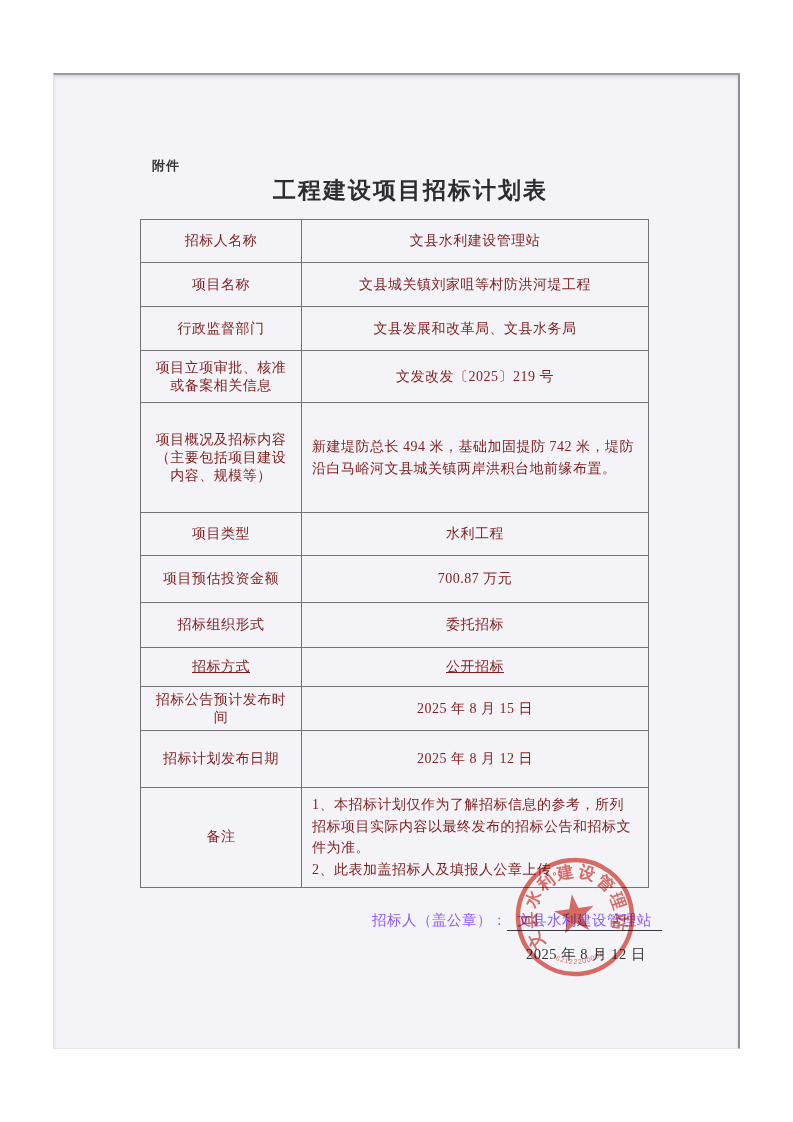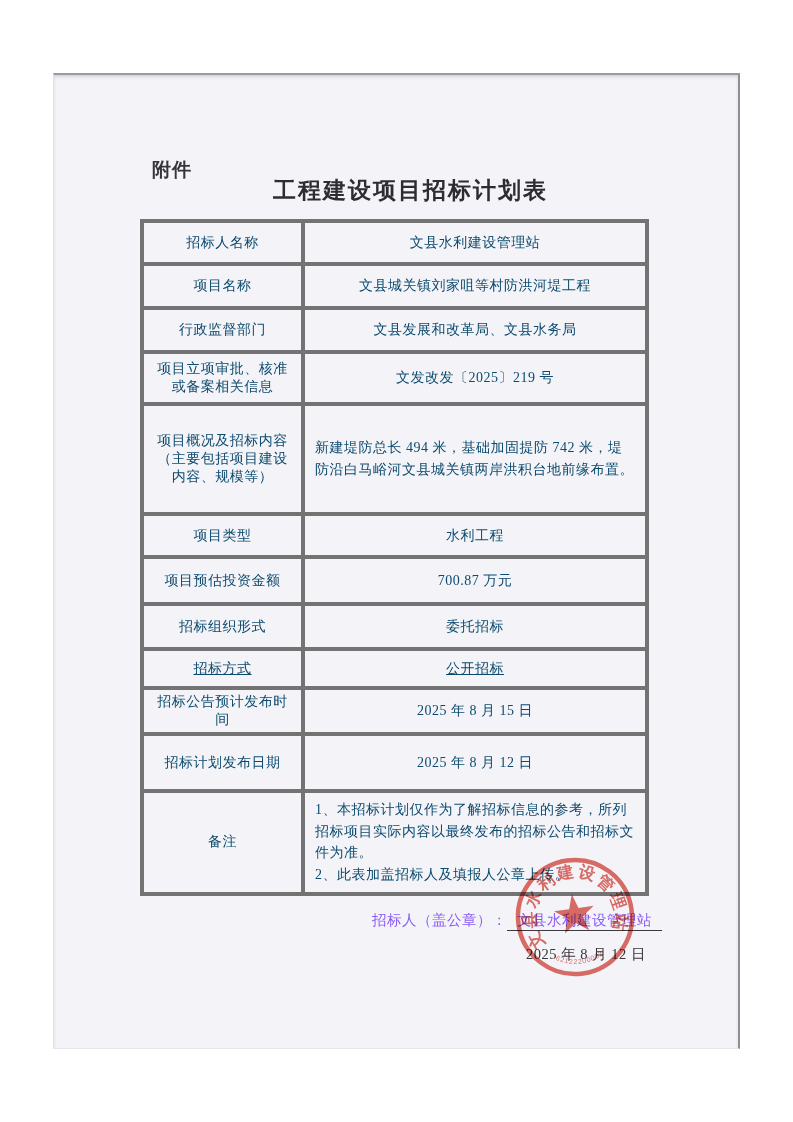--- a/index.html
+++ b/index.html
@@ -18,21 +18,21 @@
     background: #f4f4f8;
     border-top: 2px solid #9a9aa0;
     border-right: 2px solid #8f8f95;
     border-left: 1px solid #e2e2e8;
     border-bottom: 1px solid #e6e6ec;
     box-shadow: inset 0 2px 3px rgba(120,120,135,0.25);
   }
   .attachment {
     position: absolute;
     left: 98px; top: 82px;
-    font-size: 19px;
+    font-size: 13px;
     font-weight: 700;
     letter-spacing: 1px;
   }
   .doc-title {
     position: absolute;
     left: 102px; top: 100px;
     width: 509px;
     text-align: center;
     font-size: 23px;
     font-weight: 700;
@@ -42,24 +42,24 @@
   }
   table.plan {
     position: absolute;
     left: 86px; top: 144px;
     width: 509px;
     border-collapse: collapse;
     table-layout: fixed;
     font-size: 14px;
   }
   table.plan td {
-    border: 4px solid #737373;
+    border: 1px solid #737373;
     vertical-align: middle;
     letter-spacing: 0.5px;
-    color: #0c4a6e;
+    color: #7f1d1d;
     padding: 3px 8px;
   }
   table.plan td.label {
     width: 161px;
     text-align: center;
   }
   table.plan td.value {
     text-align: center;
   }
   table.plan td.value.left {

